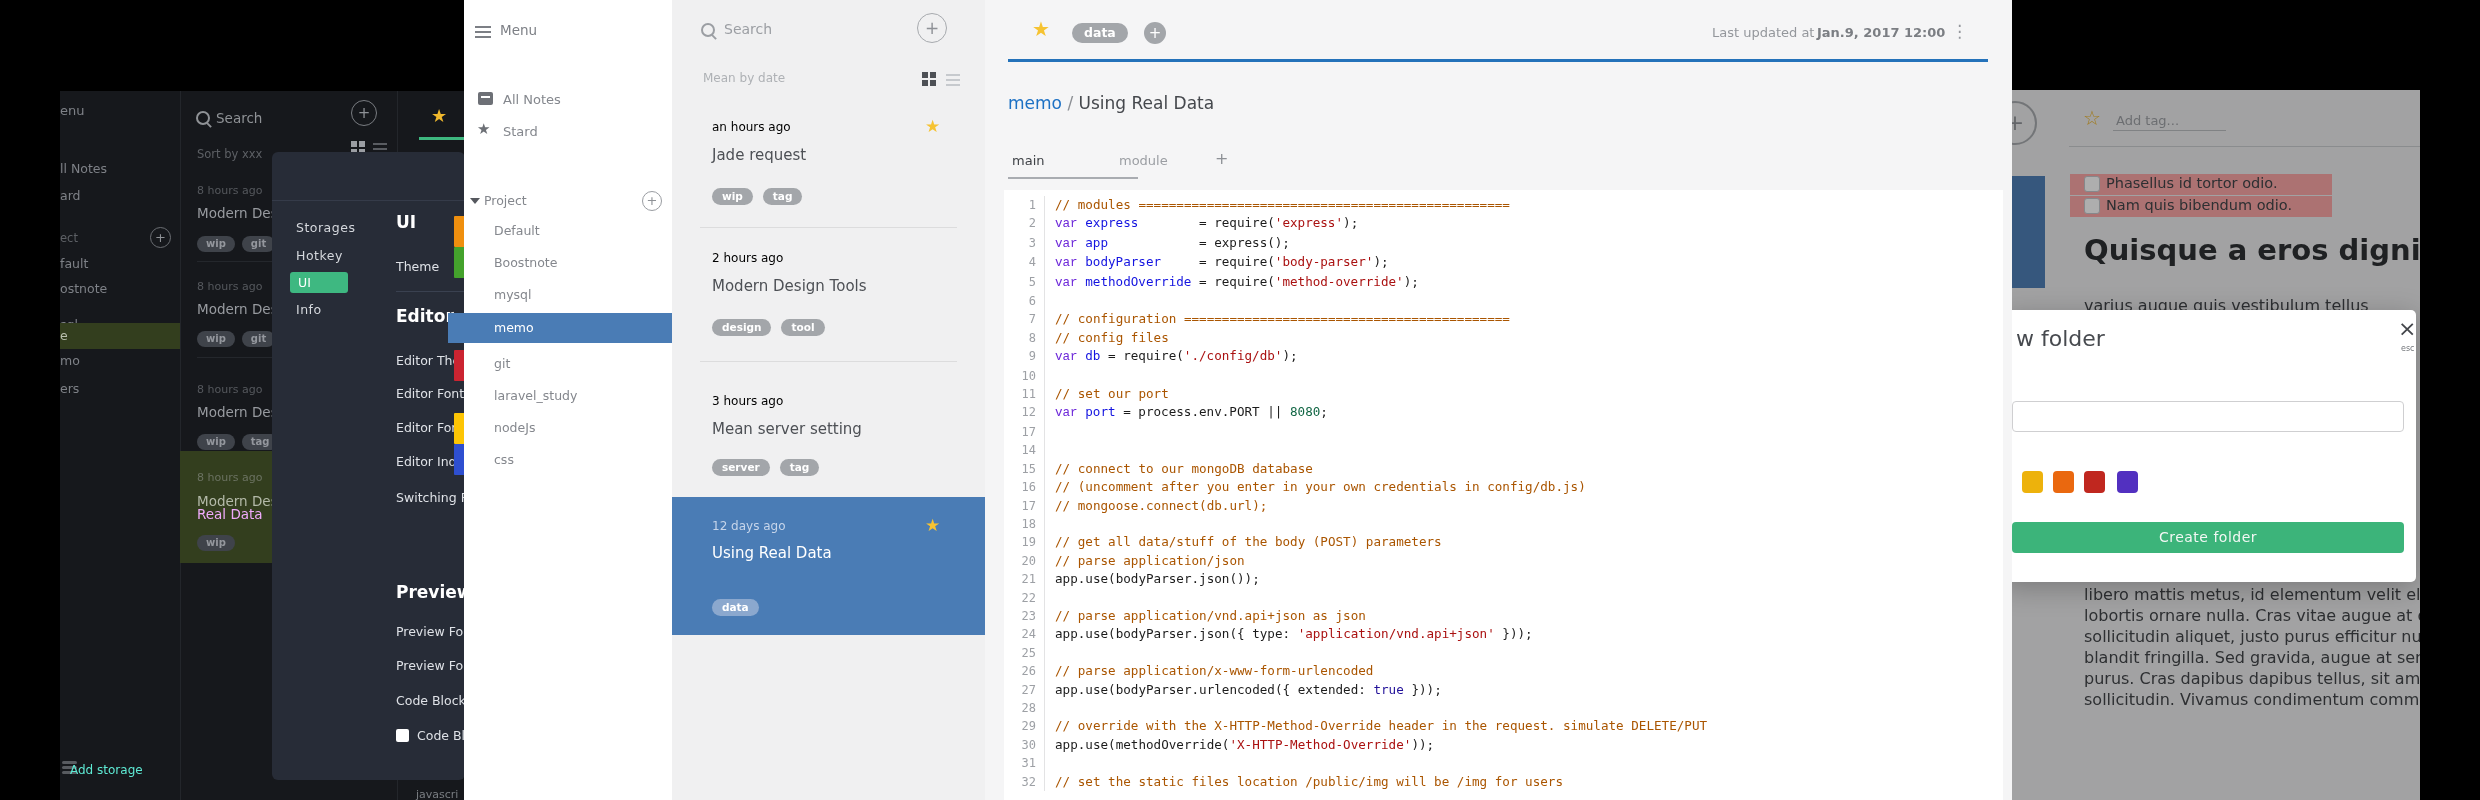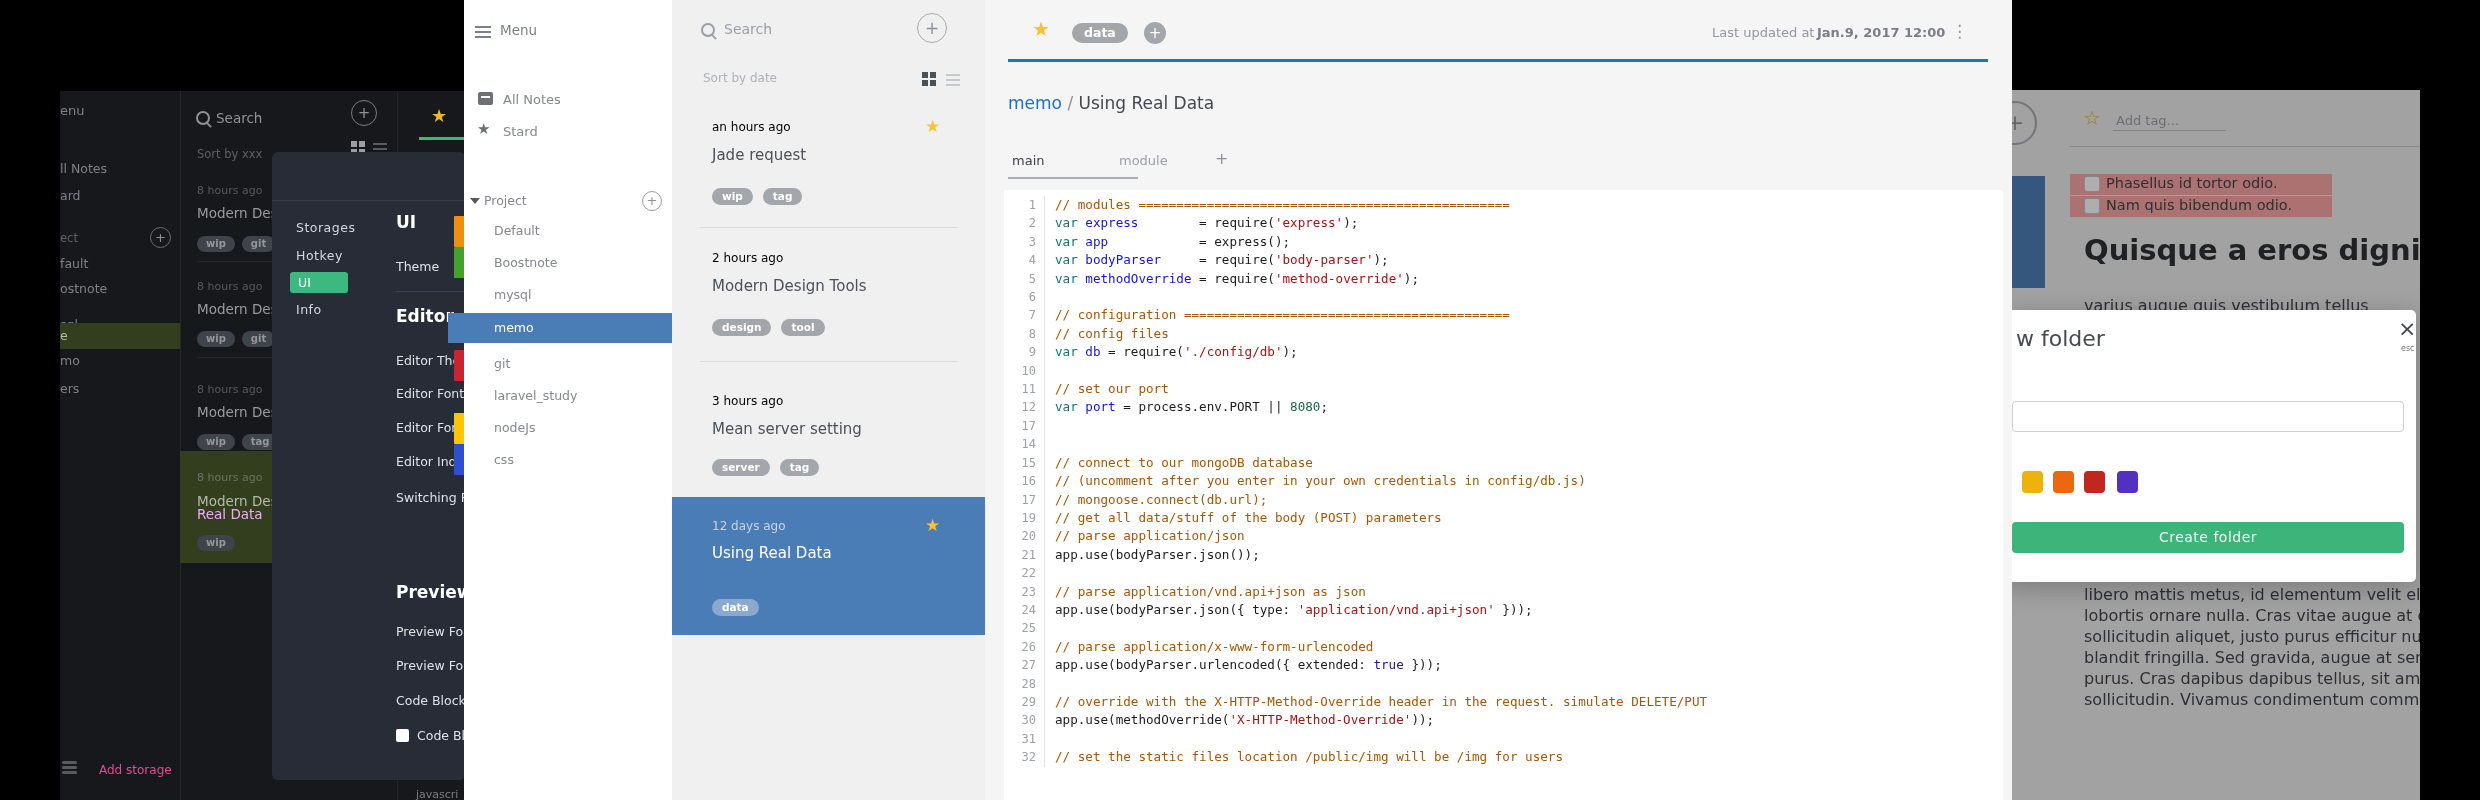--- a/index.html
+++ b/index.html
@@ -60,21 +60,21 @@
   #editor{left:985px;top:0;width:1027px;height:800px;background:#f5f5f6;}
   .ed-pill{height:20px;line-height:20px;padding:0 12px;border-radius:10px;background:#a3a6aa;
            color:#fff;font-size:12.5px;font-weight:bold;}
   #blue-line{background:#2472ba;}
   #codeblock{left:19px;top:190px;width:999px;height:610px;background:#fff;padding-top:6px;
              font-family:"DejaVu Sans Mono",monospace;font-size:12.6px;line-height:18.4px;overflow:hidden;}
   .code-row{display:flex;}
   .ln{width:32px;flex:0 0 32px;text-align:right;padding-right:8px;color:#9da0a5;font-size:12px;
       border-right:1px solid #e3e3e4;}
   .cl{padding-left:10px;white-space:pre;}
-  .tk-c{color:#aa5500;}.tk-k{color:#0f766e;}.tk-d{color:#1414e0;}
+  .tk-c{color:#aa5500;}.tk-k{color:#6d28d9;font-family:Liberation Mono, monospace;}.tk-d{color:#1414e0;}
   .tk-s{color:#aa1111;}.tk-n{color:#116644;}.tk-a{color:#221199;}.tk-p{color:#1c1c1c;}
 
   
   #right-panel{left:2012px;top:90px;width:408px;height:710px;background:#ededee;overflow:hidden;}
   #dim{left:0;top:0;right:0;bottom:0;background:rgba(17,17,17,.34);z-index:2;}
   .todo-row{background:#fca5a5;}
   .todo-box{width:14px;height:14px;background:#fff;border:1px solid #c3c6ca;border-radius:3px;}
   #modal{left:-10px;top:220px;width:414px;height:272px;background:#fff;border-radius:5px;z-index:3;
          box-shadow:0 6px 28px rgba(0,0,0,.25);}
   .swatch{top:161px;width:21px;height:22px;border-radius:4px;}
@@ -97,21 +97,21 @@
     <div class="abs circle-btn" style="left:90px;top:136px;width:19px;height:19px;border:1.5px solid #6b6e73;line-height:19px;font-size:13px">+</div>
     <div class="abs dk-text" style="left:0;top:165px">fault</div>
     <div class="abs dk-text" style="left:0;top:190px">ostnote</div>
     <div class="abs dk-text" style="left:0;top:226px">sql</div>
     <div class="abs dk-sel" style="left:0;top:232px;width:120px;height:26px"></div>
     <div class="abs" style="left:0;top:237px;color:#b9bfae;font-size:12.5px">e</div>
     <div class="abs dk-text" style="left:0;top:262px">mo</div>
     <div class="abs dk-text" style="left:0;top:290px">ers</div>
 
     <div class="abs dbicon" style="left:2px;top:670px"></div>
-    <div class="abs dk-dim" style="left:39px;top:672px;font-size:12px;color:#ec4899">Add storage</div>
+    <div class="abs dk-dim" style="left:10px;top:672px;font-size:12px;color:#5eead4">Add storage</div>
 
     <div class="abs search-glyph" style="left:136px;top:20px;color:#8f9296"></div>
     <div class="abs" style="left:156px;top:19px;color:#8f9296;font-size:13.5px">Search</div>
     <div class="abs circle-btn" style="left:291px;top:9px;width:24px;height:24px;border:1.5px solid #797c81;line-height:24px;font-size:15px">+</div>
     <div class="abs dk-dim" style="left:137px;top:56px">Sort by xxx</div>
     <div class="abs gridicon" style="left:291px;top:50px;color:#9b9ea3">
         <i style="left:0;top:0"></i>
         <i style="left:8px;top:0"></i>
         <i style="left:0;top:8px"></i>
         <i style="left:8px;top:8px"></i>
@@ -198,21 +198,21 @@
     <div class="abs sb-text" style="left:30px;top:356px">git</div>
     <div class="abs sb-text" style="left:30px;top:388px">laravel_study</div>
     <div class="abs sb-text" style="left:30px;top:420px">nodeJs</div>
     <div class="abs sb-text" style="left:30px;top:452px">css</div>
   </div>
 
   <div id="notelist" class="abs">
     <div class="abs search-glyph" style="left:29px;top:23px;color:#9b9ea3"></div>
     <div class="abs" style="left:52px;top:21px;color:#9b9ea3;font-size:14px">Search</div>
     <div class="abs circle-btn" style="left:245px;top:13px;width:28px;height:28px;border:1.5px solid #a7aaae;line-height:28px;font-size:17px">+</div>
-    <div class="abs" style="left:31px;top:71px;color:#aeb1b5;font-size:12px">Sort by date</div>
+    <div class="abs" style="left:31px;top:71px;color:#aeb1b5;font-size:12px">Mean by date</div>
     <div class="abs gridicon" style="left:250px;top:72px;color:#4d5055">
         <i style="left:0;top:0"></i>
         <i style="left:8px;top:0"></i>
         <i style="left:0;top:8px"></i>
         <i style="left:8px;top:8px"></i>
       </div>
     <div class="abs listicon" style="left:274px;top:74px;color:#c6c9cd"></div>
 
     <div class="abs" style="left:0;top:100px;width:313px;height:127px">
       <div class="abs nl-time" style="left:40px;top:20px">an hours ago</div>
@@ -326,20 +326,24 @@
             <span class="ln">15</span>
             <span class="cl"><span class="tk-c">// connect to our mongoDB database</span></span>
           </div>
           <div class="code-row">
             <span class="ln">16</span>
             <span class="cl"><span class="tk-c">// (uncomment after you enter in your own credentials in config/db.js)</span></span>
           </div>
           <div class="code-row">
             <span class="ln">17</span>
             <span class="cl"><span class="tk-c">// mongoose.connect(db.url);</span></span>
+          </div>
+          <div class="code-row">
+            <span class="ln">18</span>
+            <span class="cl"> </span>
           </div>
           <div class="code-row">
             <span class="ln">19</span>
             <span class="cl"><span class="tk-c">// get all data/stuff of the body (POST) parameters</span></span>
           </div>
           <div class="code-row">
             <span class="ln">20</span>
             <span class="cl"><span class="tk-c">// parse application/json</span></span>
           </div>
           <div class="code-row">

